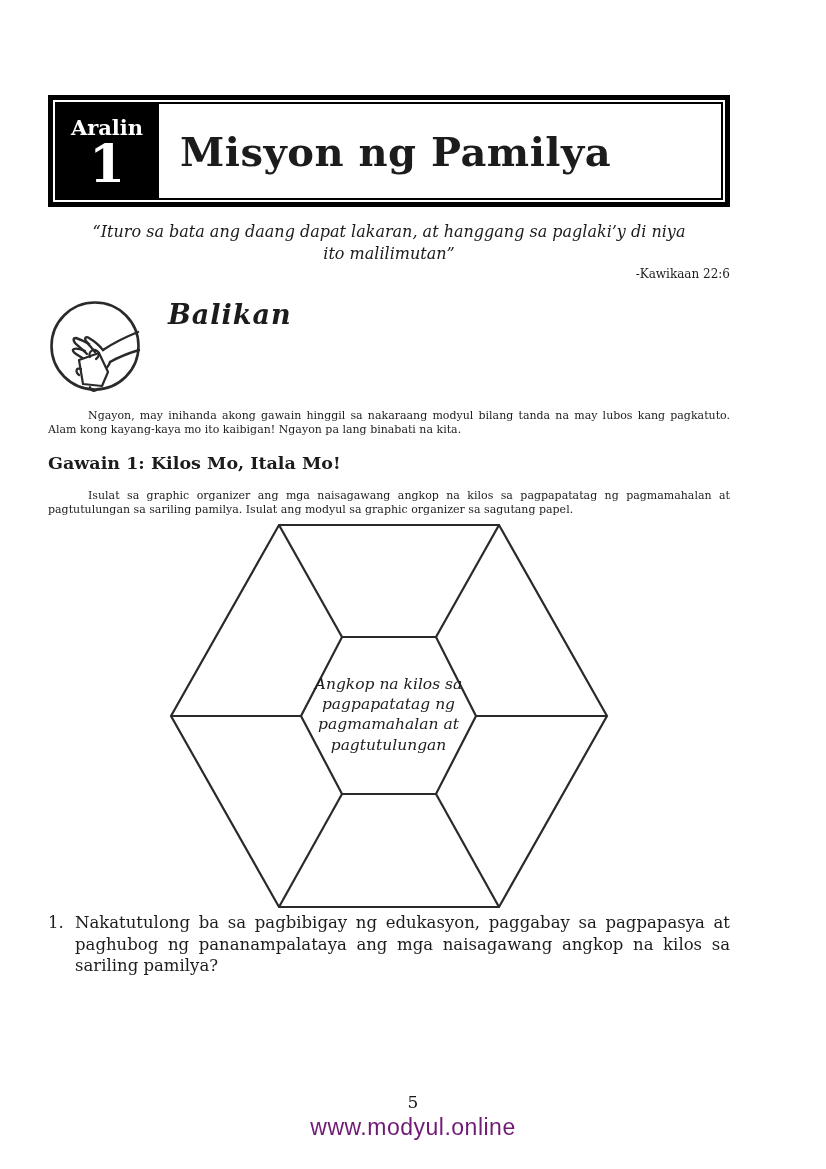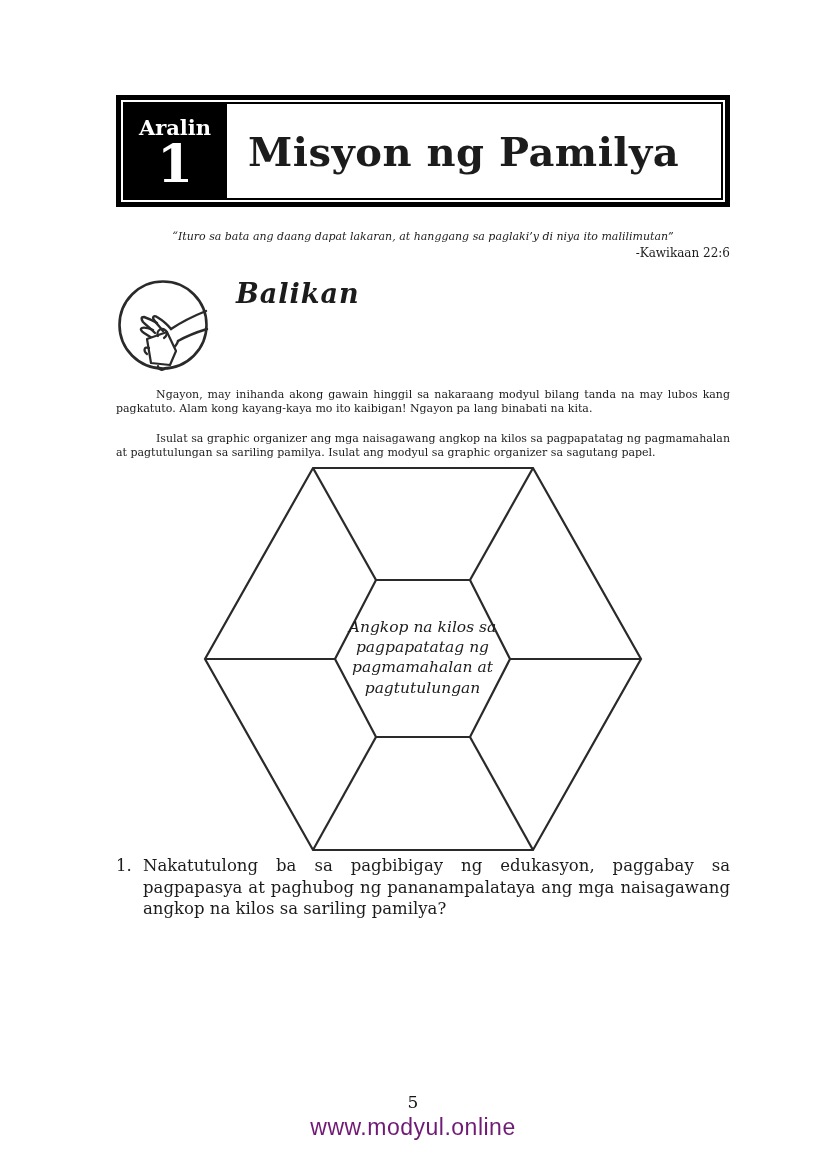--- a/index.html
+++ b/index.html
@@ -5,21 +5,21 @@
   * { box-sizing: border-box; }
   html, body { margin: 0; padding: 0; background: #ffffff; }
   body {
     width: 826px; height: 1169px; overflow: hidden;
     font-family: "DejaVu Serif", "Liberation Serif", serif;
     color: #1c1c1c;
   }
   .page {
     position: relative;
     width: 826px; height: 1169px;
-    padding: 95px 96px 0 116px;
+    padding: 95px 96px 0 48px;
   }
 
   
   .lesson-header {
     border: 5px solid #000;
     padding: 2px;
     background: #fff;
   }
   .lesson-header-inner {
     border: 2px solid #000;
@@ -34,25 +34,25 @@
     border-right: 2px solid #000;
     padding-top: 2px;
   }
   .lesson-label { font-weight: bold; font-size: 21px; line-height: 1.1; }
   .lesson-number { font-weight: bold; font-size: 52px; line-height: 0.95; }
   .lesson-title-box { flex: 1; display: flex; align-items: center; padding-left: 13px; background: #fff; }
   .lesson-title { margin: 8px; font-size: 40px; font-weight: bold; letter-spacing: 0.5px; }
 
   
   .quote {
-    margin: 22px auto 0;
+    margin: 14px auto 0;
     width: 610px;
     text-align: center;
     font-style: italic;
-    font-size: 11px;
+    font-size: 16px;
     line-height: 1.38;
   }
   .quote-attr {
     margin-top: 2px;
     text-align: right;
     font-size: 12px;
   }
 
   
   .section-row {
@@ -169,20 +169,21 @@
         <path d="M33,70 C28,68 27,73 31,76" stroke-width="2.2"></path>
 
         <path d="M42,88 C42,92 47,93 50,90" stroke-width="2.2"></path>
       </svg>
     </span>
     <span class="section-label">Balikan</span>
   </div>
 
   <p class="body-par">Ngayon, may inihanda akong gawain hinggil sa nakaraang modyul bilang tanda na may lubos kang pagkatuto. Alam kong kayang-kaya mo ito kaibigan! Ngayon pa lang binabati na kita.</p>
 
+  <h2 class="activity-heading">Gawain 1: Kilos Mo, Itala Mo!</h2>
   <p class="body-par">Isulat sa graphic organizer ang mga naisagawang angkop na kilos sa pagpapatatag ng pagmamahalan at pagtutulungan sa sariling pamilya. Isulat ang modyul sa graphic organizer sa sagutang papel.</p>
 
   <figure class="organizer" style="margin-top:6px;">
     <svg width="440" height="386" viewBox="0 0 440 386" fill="none" stroke="#2a2a2a" stroke-width="2.2" stroke-linejoin="miter">
 
       <polygon points="110,2 330,2 438,193 330,384 110,384 2,193" fill="#ffffff"></polygon>
 
       <polygon points="173,114 267,114 307,193 267,271 173,271 132,193" fill="#ffffff"></polygon>
 
       <line x1="110" y1="2" x2="173" y2="114"></line>

